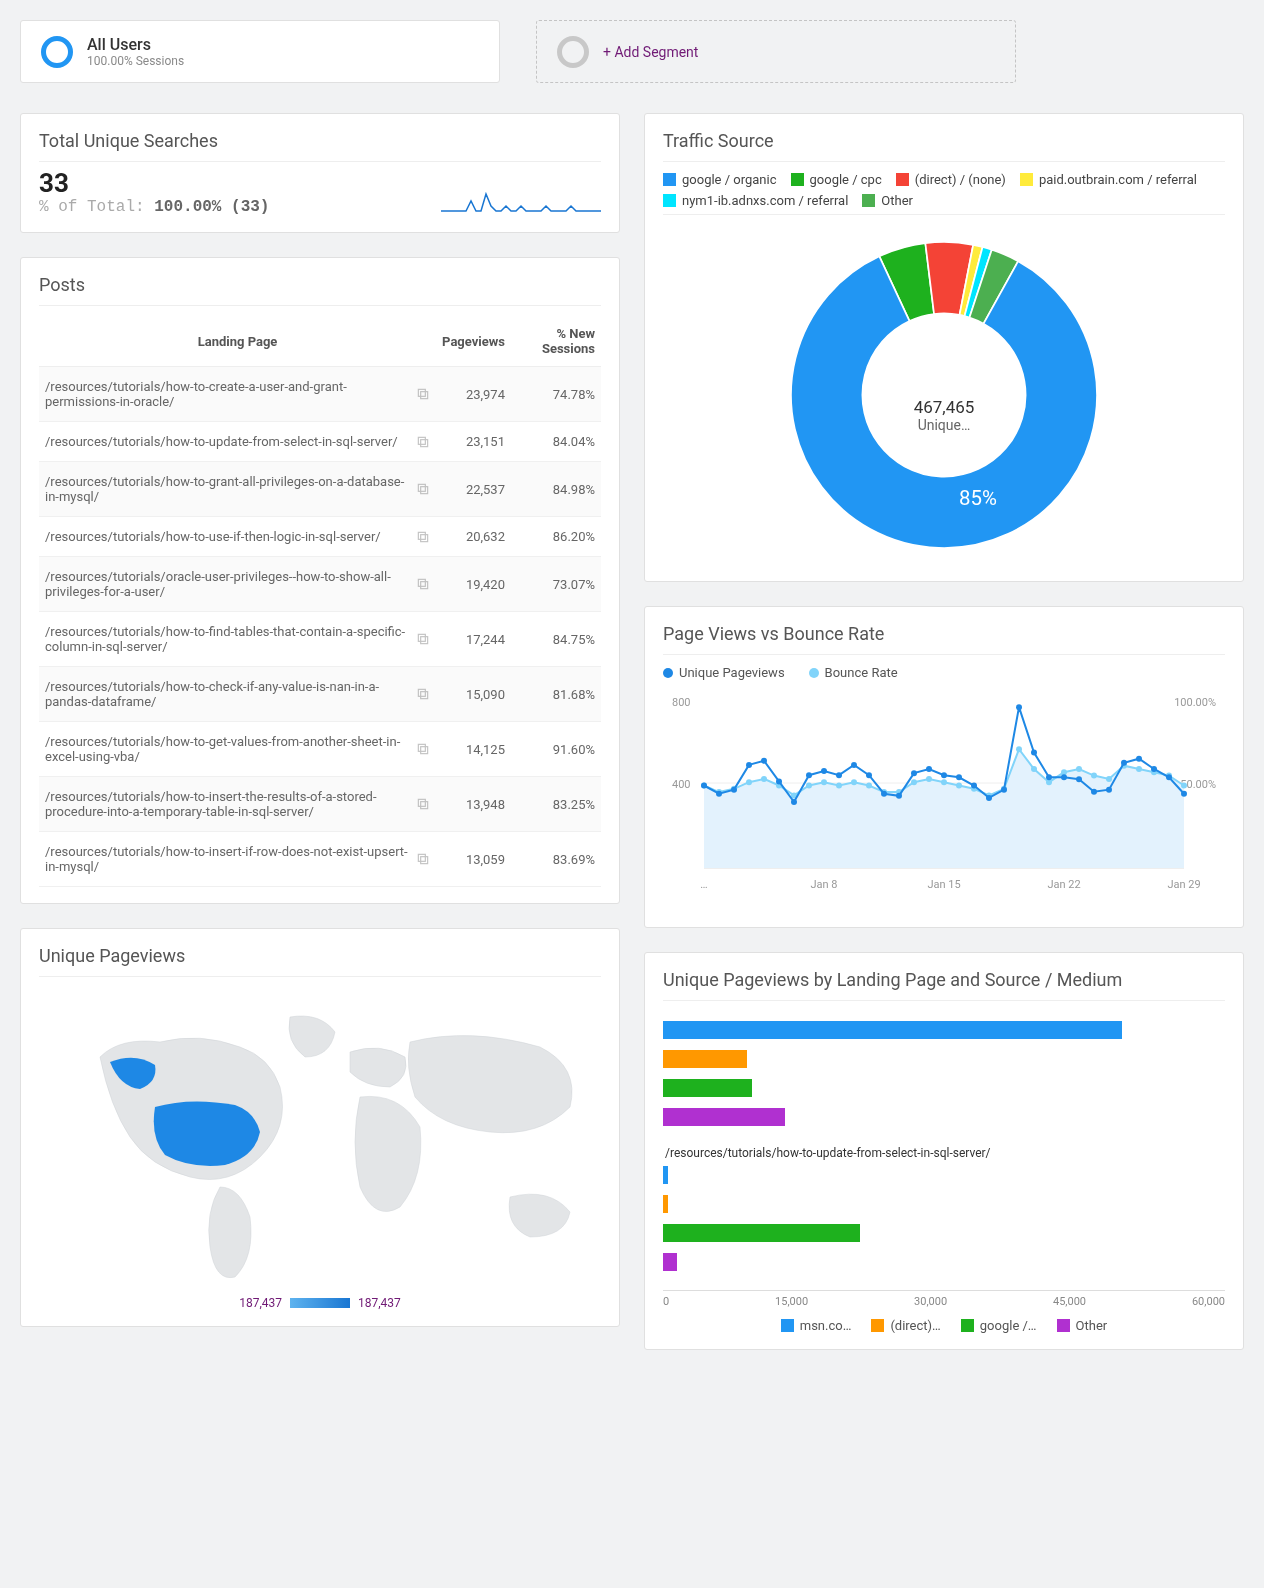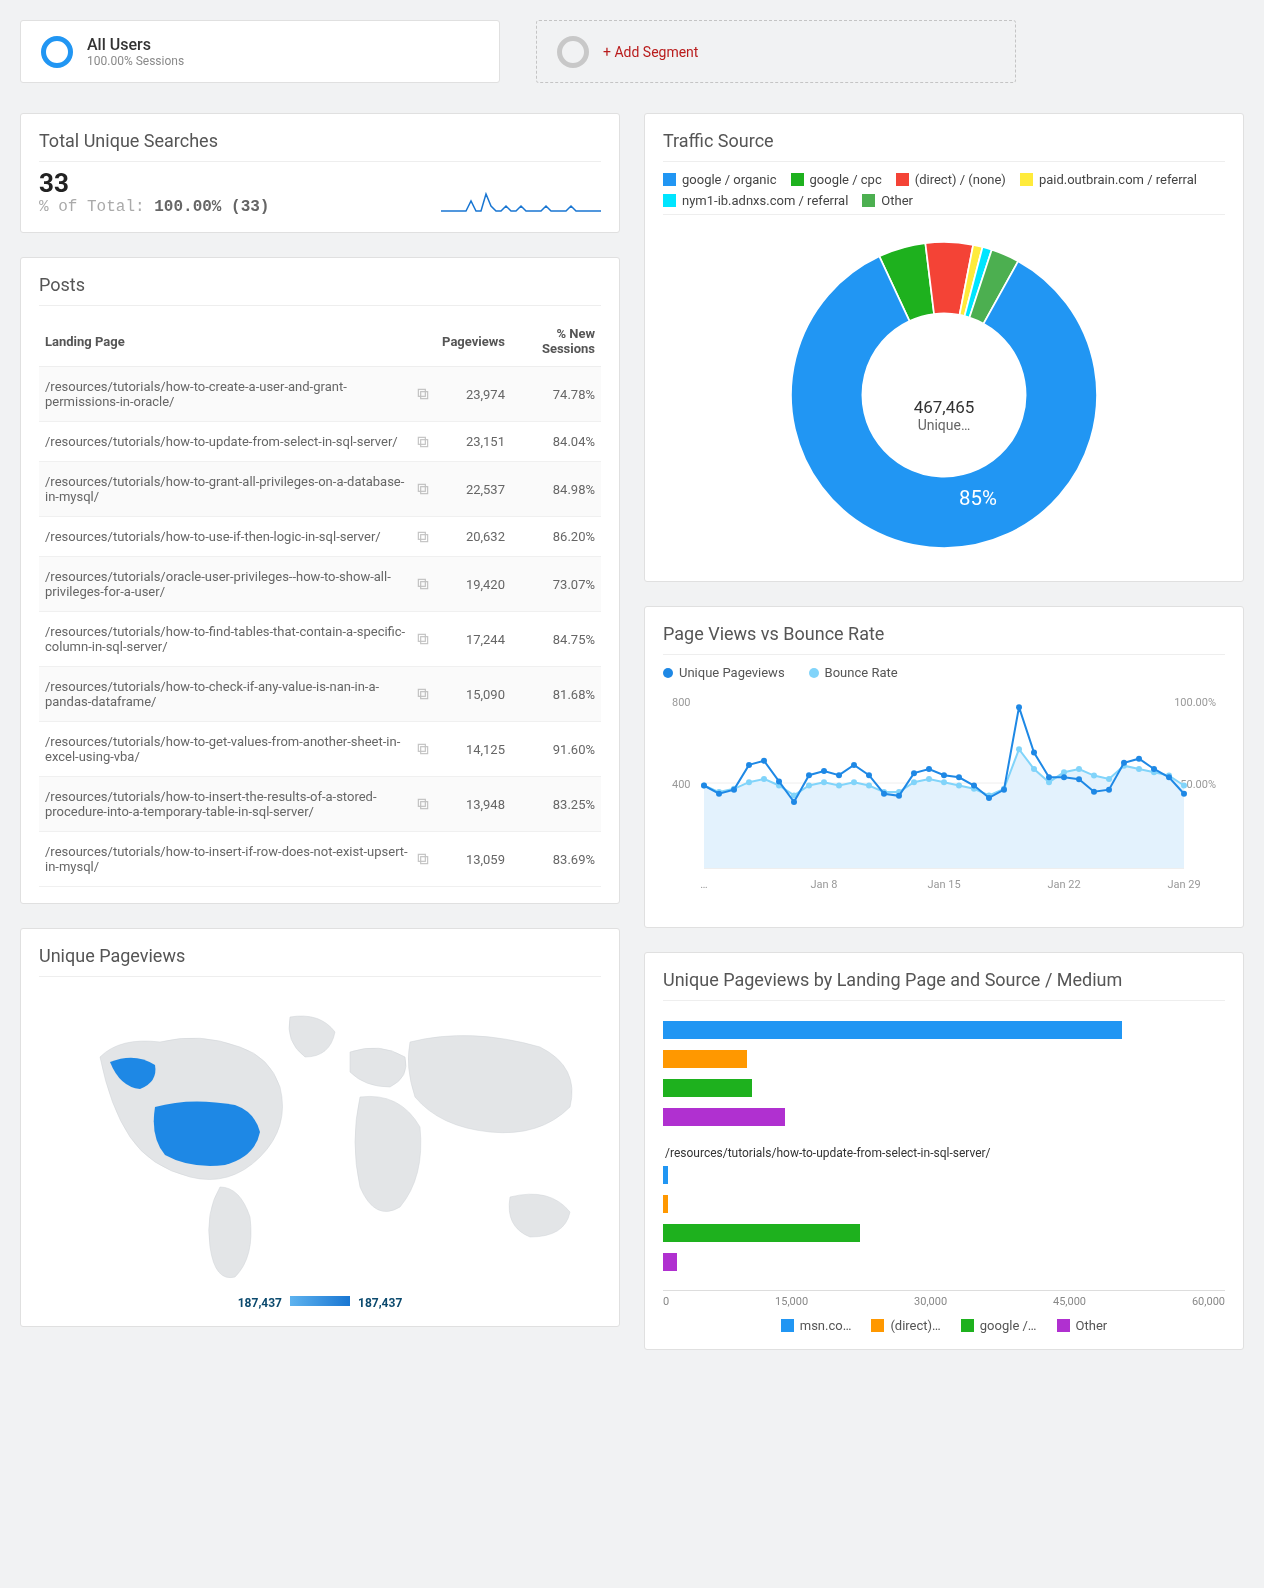--- a/index.html
+++ b/index.html
@@ -18,21 +18,21 @@
     border-radius: 3px;
     padding: 14px 20px;
     display: flex;
     align-items: center;
     gap: 14px;
     width: 480px;
   }
   .segment-card.add {
     background: transparent;
     border: 1px dashed #c4c4c4;
-    color: #b91c1c;
+    color: #701a75;
     align-items: center;
   }
   .donut-icon {
     width: 32px; height: 32px; border-radius: 50%;
     border: 5px solid #2196f3;
   }
   .donut-icon.grey { border-color: #c8c8c8; }
   .seg-text .title { font-size: 16px; color: #333; font-weight:500;}
   .seg-text .sub { font-size: 12px; color: #8a8a8a; }
   .dash-grid {
@@ -56,21 +56,21 @@
     border-bottom: 1px solid #eee;
     margin-bottom: 10px;
     font-weight: 400;
   }
   .big-num { font-size: 26px; font-weight: 700; color: #222; }
   .sub-grey { font-size: 16px; color: #aaa; font-family: Liberation Mono, monospace; }
   .sub-grey b { color: #666; }
   .spark { height: 30px; width: 160px; }
   .metric-row { display:flex; justify-content:space-between; align-items:flex-end; }
   table.posts-table { width:100%; border-collapse: collapse; font-size: 13px;}
-  table.posts-table th { text-align:left; padding: 10px 6px; color:#555; font-weight:700; border-bottom:1px solid #eee;}
+  table.posts-table th { text-align:center; padding: 10px 6px; color:#555; font-weight:700; border-bottom:1px solid #eee;}
   table.posts-table th.r { text-align:right;}
   table.posts-table td { padding: 12px 6px; border-bottom: 1px solid #f0f0f0; color:#666; vertical-align: middle;}
   table.posts-table td.r { text-align:right; }
   table.posts-table tbody tr:nth-child(odd) { background:#fafafa;}
   .lp-cell { display:flex; align-items:center; gap:1px; }
   .lp-text { word-break: break-word; flex:1; }
   .open-icon { width:14px; height:14px; flex-shrink:0; opacity:0.5;}
   .open-icon svg { width:14px; height:14px; }
   
   .donut-wrap { position: relative; width: 340px; height: 340px; margin: 10px auto 0; }
@@ -85,21 +85,21 @@
   .dot { width:10px; height:10px; border-radius:50%; display:inline-block;}
   .axis-label { font-size:11px; fill:#999;}
   
   .hbar-chart { padding: 6px 0;}
   .hbar-row { position:relative; height:26px; margin-bottom:3px;}
   .hbar { position:absolute; left:0; top:4px; height:18px;}
   .hbar-axis { display:flex; justify-content:space-between; font-size:11px; color:#888; border-top:1px solid #ddd; padding-top:4px; margin-top:6px;}
   .hbar-legend { display:flex; gap:20px; justify-content:center; margin-top:10px; font-size:13px; color:#555;}
   
   .map-wrap { text-align:center;}
-  .map-caption { font-size:12px; color:#0c4a6e; display:flex; gap:8px; justify-content:center; margin-top:6px;font-weight:bold;}
+  .map-caption { font-size:12px; color:#701a75; display:flex; align-items:center; gap:8px; justify-content:center; margin-top:6px;}
   .grad { width:60px; height:10px; background: linear-gradient(to right, #5eb3ef, #1976d2);}
 </style>
 </head>
 <body>
 
 <div class="segments-row">
   <div class="segment-card">
     <div class="donut-icon"></div>
     <div class="seg-text">
       <div class="title">All Users</div>

